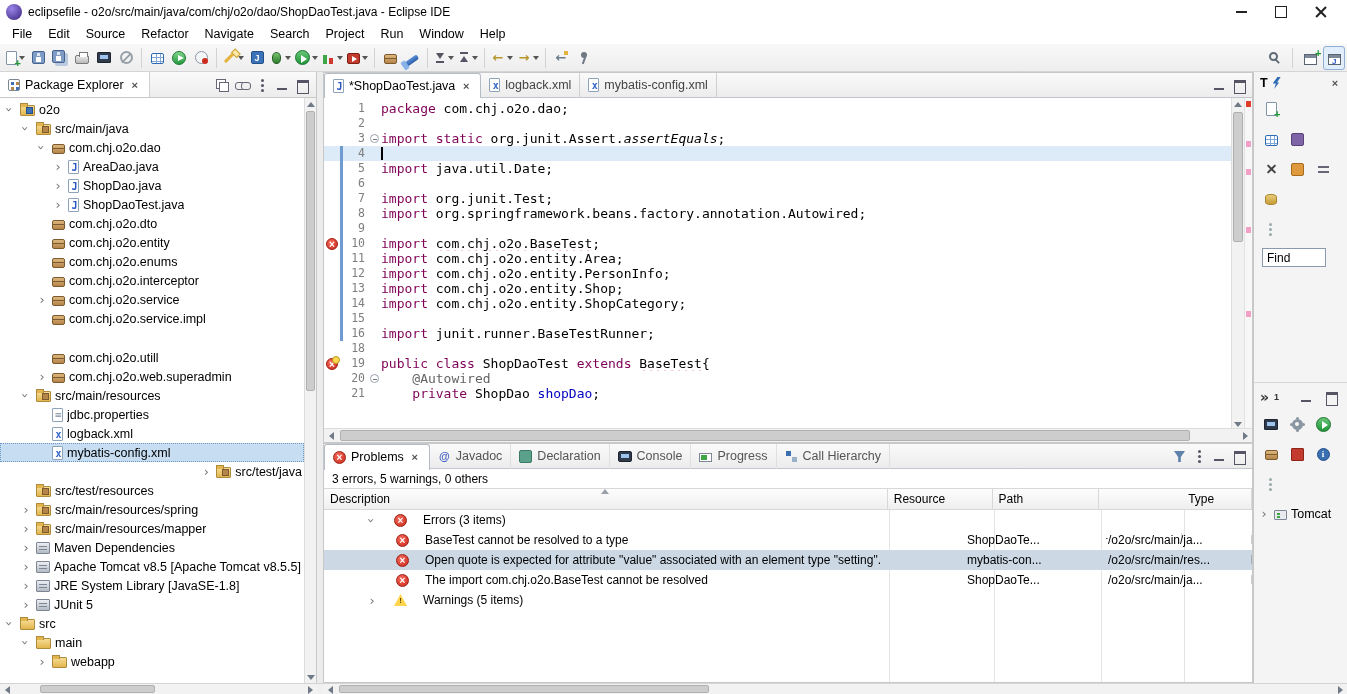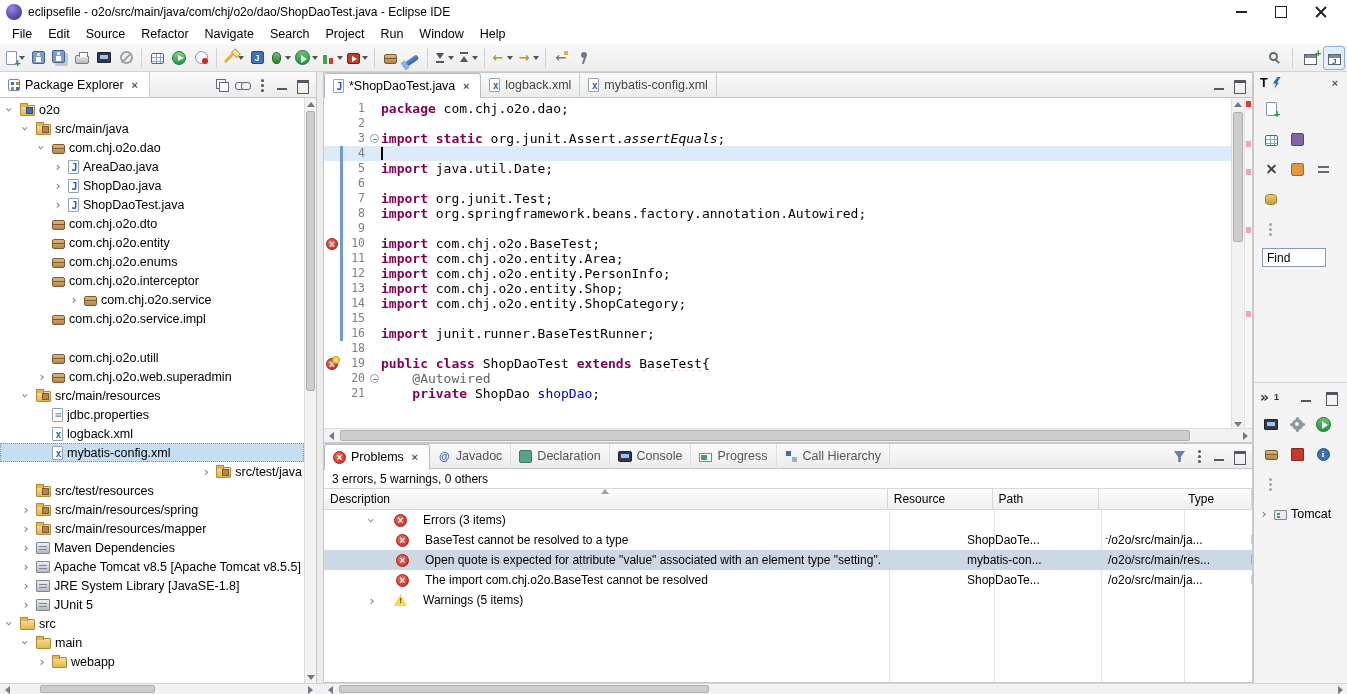--- a/index.html
+++ b/index.html
@@ -182,21 +182,21 @@
   .cl.current { background:var(--cur,#ddebf8); }
   .gm { width:16px; flex:none; display:flex; align-items:center; justify-content:center; }
   .gm .ic { width:12px; height:12px; }
   .gchange { width:3px; flex:none; margin-right:1px; }
   .gchange.on { background:var(--chg,#6f9bd1); }
   .gnum { width:24px; flex:none; text-align:right; padding-right:3px; color:#7e7e7e; font-size:11.5px; }
   .gfold { width:13px; flex:none; display:flex; align-items:center; justify-content:center; }
   .foldm { width:9px; height:9px; border:1px solid #9aa2ac; border-radius:50%; background:#fff; position:relative; }
   .foldm::after { content:""; position:absolute; left:1.5px; right:1.5px; top:3.5px; height:1px; background:#707a86; }
   .ctext { flex:1; white-space:pre; overflow:hidden; }
-  .s-k { color:var(--kw,#7f0055); font-weight:bold; }
+  .s-k { color:var(--kw,#7f0055); font-weight:normal; }
   .s-p { color:#000; }
   .s-i { color:#000; font-style:italic; }
   .s-a { color:var(--ann,#646464); }
   .s-f { color:var(--fld,#0000c0); }
   .s-e { text-decoration-line:underline; text-decoration-style:wavy; text-decoration-color:var(--err,#d73a31); text-underline-offset:2px; }
   .caret { display:inline-block; width:2px; height:13px; background:#000; vertical-align:top; margin-top:1px; }
   .evscroll { position:absolute; right:8px; top:0; width:13px; bottom:0; background:#f2f2f2; border-left:1px solid #ddd; }
   .ruler { position:absolute; right:0; top:0; width:8px; bottom:0; background:#f7f7f7; border-left:1px solid #e2e2e2; }
   .rmark { position:absolute; left:1px; width:5px; height:6px; }
   .ehscroll { position:absolute; left:0; bottom:0; right:0; height:14px; background:#f2f2f2; border-top:1px solid #ddd; }
@@ -425,21 +425,21 @@
         <div class="tree-row" style="padding-left: 36px;">
           <span class="twisty none"></span>
           <span class="ic i-package"></span>
           <span class="tree-label">com.chj.o2o.enums</span>
         </div>
         <div class="tree-row" style="padding-left: 36px;">
           <span class="twisty none"></span>
           <span class="ic i-package"></span>
           <span class="tree-label">com.chj.o2o.interceptor</span>
         </div>
-        <div class="tree-row" style="padding-left: 36px; margin-left: 32px;">
+        <div class="tree-row" style="padding-left: 36px;">
           <span class="twisty"></span>
           <span class="ic i-package"></span>
           <span class="tree-label">com.chj.o2o.service</span>
         </div>
         <div class="tree-row" style="padding-left: 36px;">
           <span class="twisty none"></span>
           <span class="ic i-package"></span>
           <span class="tree-label">com.chj.o2o.service.impl</span>
         </div>
         <div class="tree-row" style="padding-left: 36px; margin-top: 20px;">

